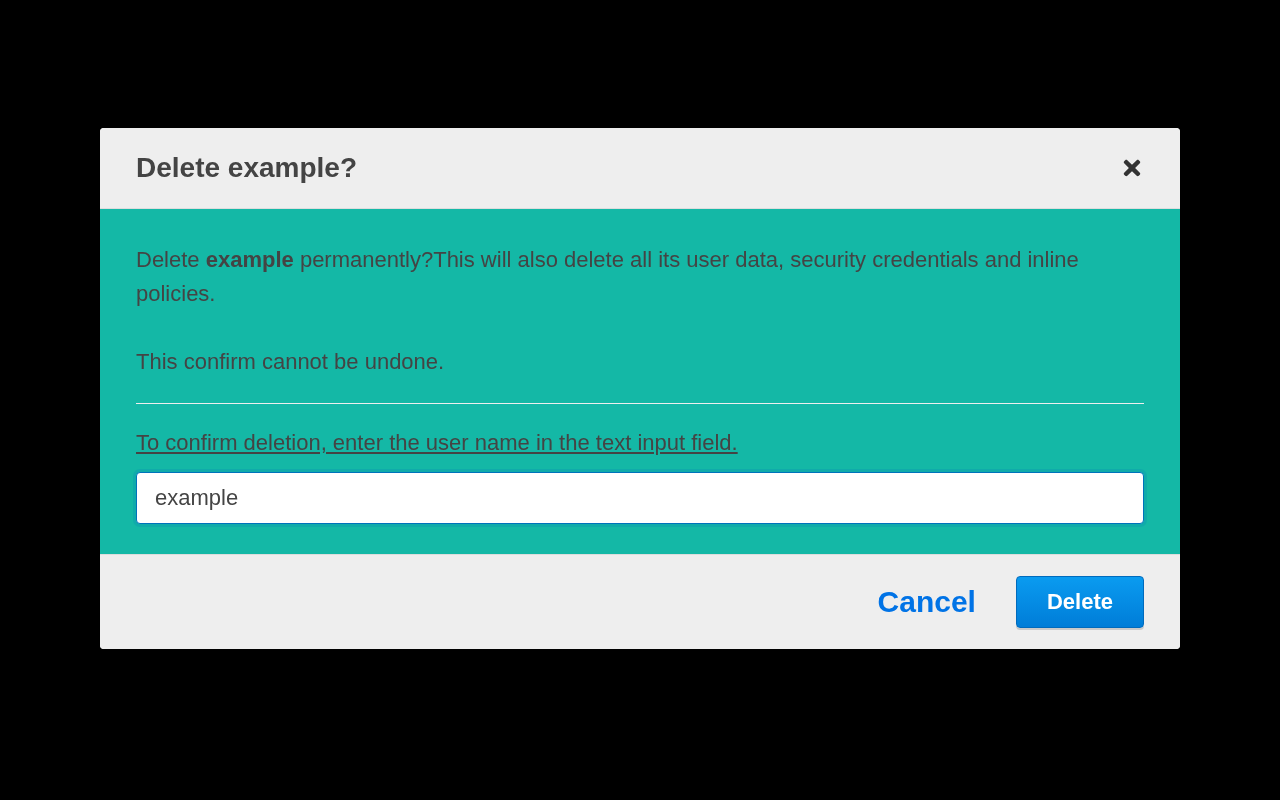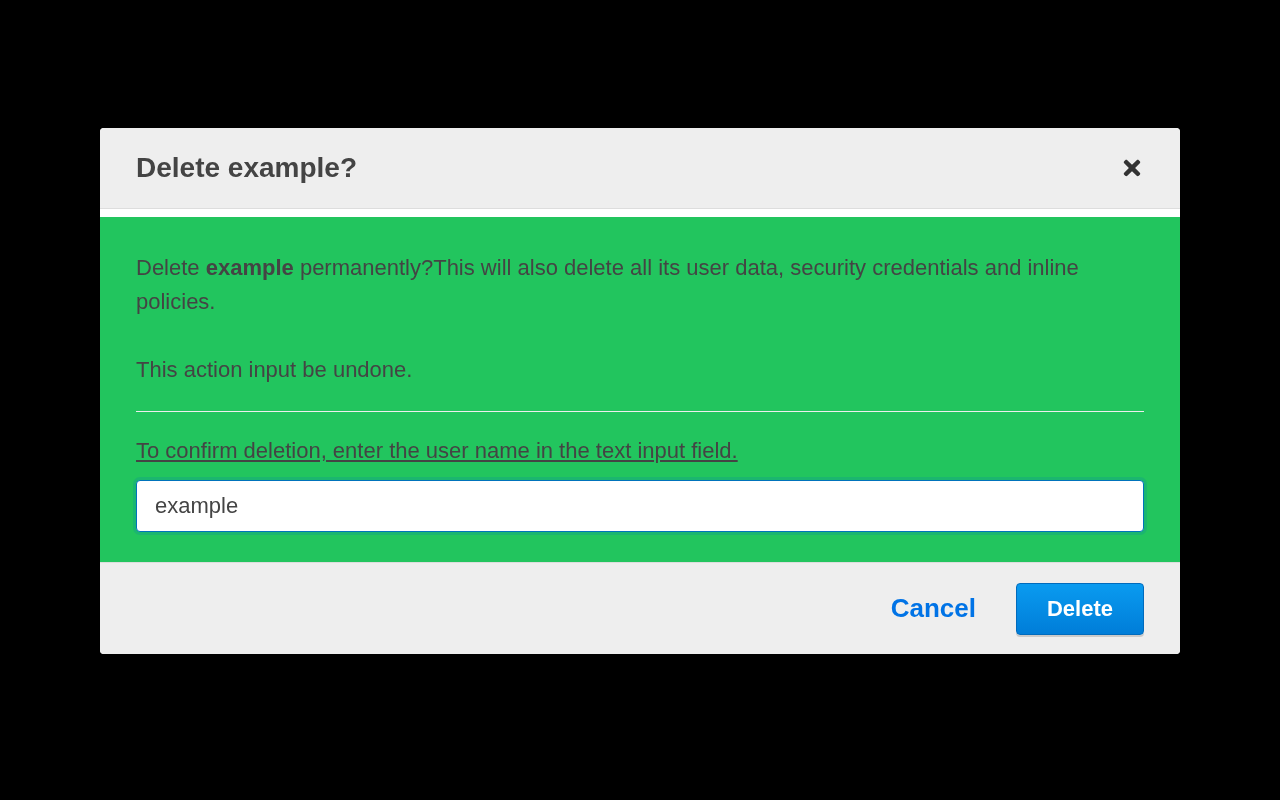--- a/index.html
+++ b/index.html
@@ -44,26 +44,25 @@
       font-size: 26px;
       line-height: 1;
     }
     .close-icon svg {
       width: 24px;
       height: 24px;
       display: block;
       fill: #333333;
     }
     .modal-body {
-      background: #22c55e;
+      background: #14b8a6;
       padding: 34px 36px 30px 36px;
       font-size: 22px;
       color: #444444;
       line-height: 1.55;
-      margin-top: 8px;
     }
     .warning-text {
       margin-bottom: 0;
     }
     .warning-text .bold {
       font-weight: 700;
     }
     .undo-text {
       margin-top: 34px;
     }
@@ -93,21 +92,21 @@
       border-top: 1px solid #dddddd;
       display: flex;
       justify-content: flex-end;
       align-items: center;
       gap: 30px;
     }
     .cancel-button {
       background: transparent;
       border: none;
       color: #0073e6;
-      font-size: 26px;
+      font-size: 30px;
       font-weight: 700;
       cursor: pointer;
       padding: 12px 10px;
       font-family: inherit;
     }
     .delete-button {
       background: linear-gradient(#0a9bf0, #007dd8);
       border: 1px solid #006bbd;
       border-radius: 4px;
       box-shadow: 0 2px 0 rgba(0,0,0,0.15);
@@ -129,21 +128,21 @@
       <svg viewBox="0 0 352 512">
           <path d="M242.7 256l100.1-100.1c12.3-12.3 12.3-32.2 0-44.5l-22.2-22.2c-12.3-12.3-32.2-12.3-44.5 0L176 189.3 75.9 89.2c-12.3-12.3-32.2-12.3-44.5 0L9.2 111.4c-12.3 12.3-12.3 32.2 0 44.5L109.3 256 9.2 356.1c-12.3 12.3-12.3 32.2 0 44.5l22.2 22.2c12.3 12.3 32.2 12.3 44.5 0L176 322.7l100.1 100.1c12.3 12.3 32.2 12.3 44.5 0l22.2-22.2c12.3-12.3 12.3-32.2 0-44.5L242.7 256z"></path>
         </svg>
     </div>
   </div>
 
   <div class="modal-body">
     <p class="warning-text">
       <span>Delete </span><span class="bold">example</span><span> permanently?This will also delete all its user data, security credentials and inline policies.</span>
     </p>
-    <p class="undo-text">This action input be undone.</p>
+    <p class="undo-text">This confirm cannot be undone.</p>
     <hr class="divider">
     <p class="confirm-label">To confirm deletion, enter the user name in the text input field.</p>
     <input type="text" class="confirm-input" value="example" style="">
   </div>
 
   <div class="modal-footer">
     <button class="cancel-button">Cancel</button>
     <button class="delete-button">Delete</button>
   </div>
 </div>

